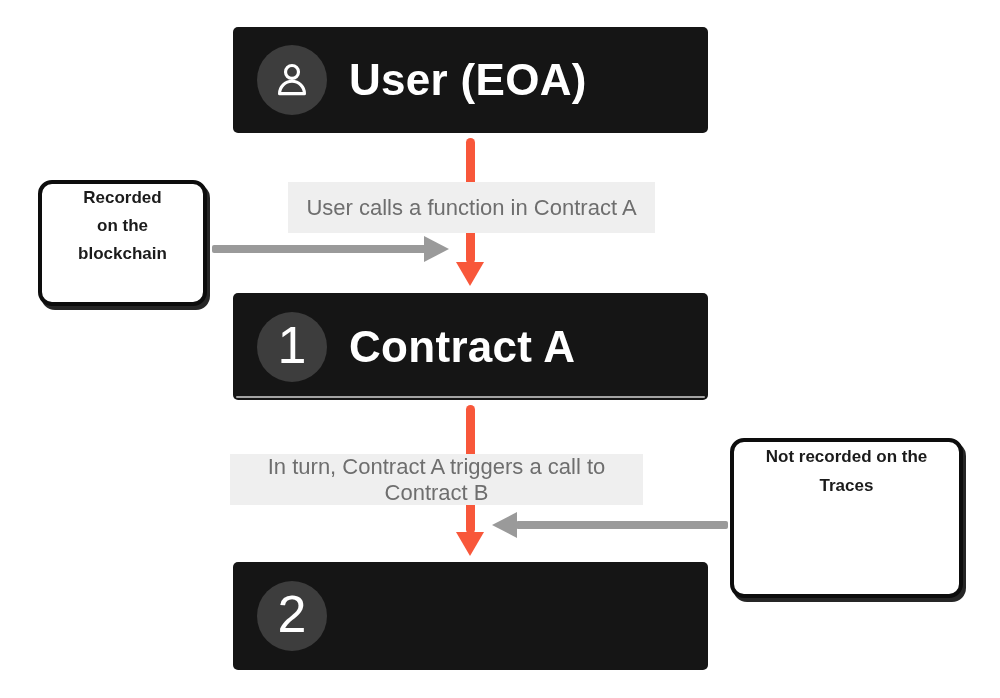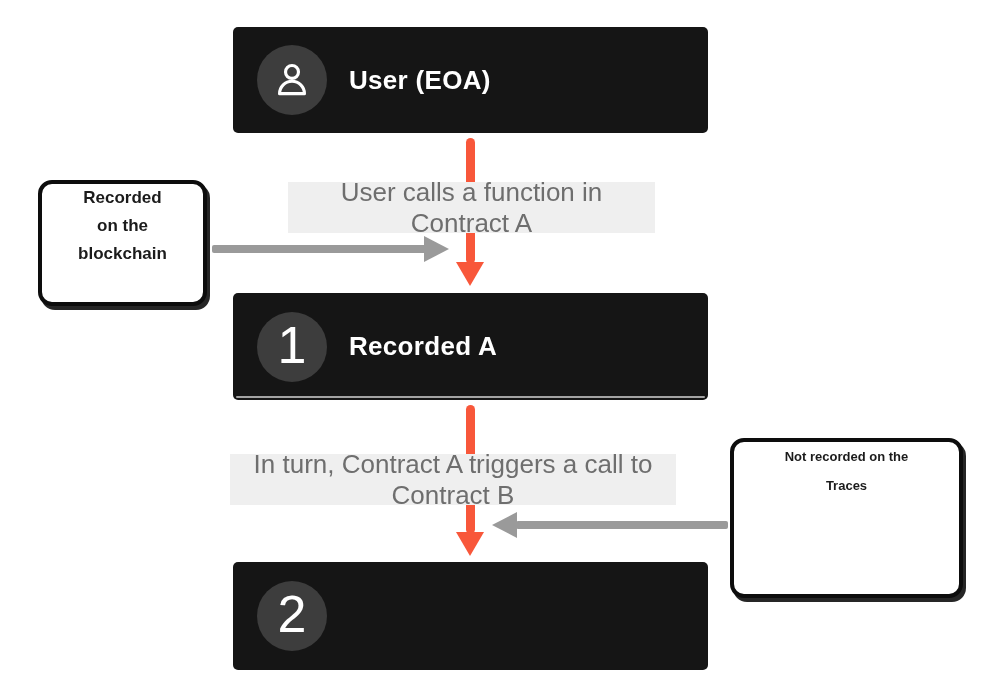--- a/index.html
+++ b/index.html
@@ -26,28 +26,28 @@
         padding-left:24px;z-index:4;}
   .card-user{top:27px;height:106px;}
   .card-a{top:293px;height:107px;}
   .card-b{top:562px;height:108px;}
   .card-a .underline{position:absolute;left:3px;right:3px;bottom:2px;height:2px;
         background:var(--underline);border-radius:1px;}
   .badge{width:70px;height:70px;border-radius:50%;background:var(--circle-bg);
         display:flex;align-items:center;justify-content:center;flex:0 0 auto;}
   .badge-num{font-size:52px;font-weight:400;color:var(--card-text);line-height:1;
         transform:translateY(-2px);}
-  .card-title{font-size:26px;font-weight:700;letter-spacing:.3px;margin-left:22px;}
+  .card-title{font-size:44px;font-weight:700;letter-spacing:.3px;margin-left:22px;}
 
   
   .flow-label{position:absolute;background:var(--label-bg);color:var(--label-text);
-        font-size:26px;display:flex;align-items:center;justify-content:center;
+        font-size:22px;display:flex;align-items:center;justify-content:center;
         z-index:3;text-align:center;}
   .flow-label-1{left:288px;top:182px;width:367px;height:51px;}
-  .flow-label-2{left:230px;top:454px;width:446px;height:51px;}
+  .flow-label-2{left:230px;top:454px;width:413px;height:51px;}
 
   
   .vshaft{position:absolute;left:466px;width:9px;background:var(--arrow-orange);
         border-radius:5px;z-index:1;}
   .vshaft-1{top:138px;height:126px;}
   .vshaft-2{top:405px;height:129px;}
   .vhead{position:absolute;left:456px;width:0;height:0;z-index:1;
         border-left:14px solid transparent;border-right:14px solid transparent;
         border-top:24px solid var(--arrow-orange);}
   .vhead-1{top:262px;}
@@ -61,21 +61,21 @@
         border-top:13px solid transparent;border-bottom:13px solid transparent;}
   .hhead-right{left:424px;top:236px;border-left:25px solid var(--arrow-gray);}
   .hhead-left{left:492px;top:512px;border-right:25px solid var(--arrow-gray);}
 
   
   .note{position:absolute;background:var(--note-bg);border:4px solid var(--note-border);
         box-shadow:3px 4px 0 rgba(0,0,0,.85);color:var(--note-text);font-weight:700;
         display:flex;flex-direction:column;align-items:center;
         text-align:center;z-index:5;border-radius:14px;}
   .note-left{left:38px;top:180px;width:169px;height:126px;font-size:17px;line-height:28px;}
-  .note-right{left:730px;top:438px;width:233px;height:160px;font-size:13px;line-height:29px;}
+  .note-right{left:730px;top:438px;width:233px;height:160px;font-size:17px;line-height:29px;}
   .note span{display:block;}
 </style>
 </head>
 <body>
 
 <div class="canvas">
 
   <div class="vshaft vshaft-1"></div>
   <div class="vhead vhead-1"></div>
 
@@ -102,21 +102,21 @@
         <path d="M4.9 19.8 a7.1 7.1 0 0 1 14.2 0 Z" stroke-linejoin="round"></path>
       </svg>
     </div>
     <div class="card-title">User (EOA)</div>
   </div>
 
   <div class="card card-a">
     <div class="badge">
       <span class="badge-num">1</span>
     </div>
-    <div class="card-title">Recorded A</div>
+    <div class="card-title">Contract A</div>
     <div class="underline"></div>
   </div>
 
   <div class="card card-b">
     <div class="badge">
       <span class="badge-num">2</span>
     </div>
   </div>
 
   <div class="note note-left">

